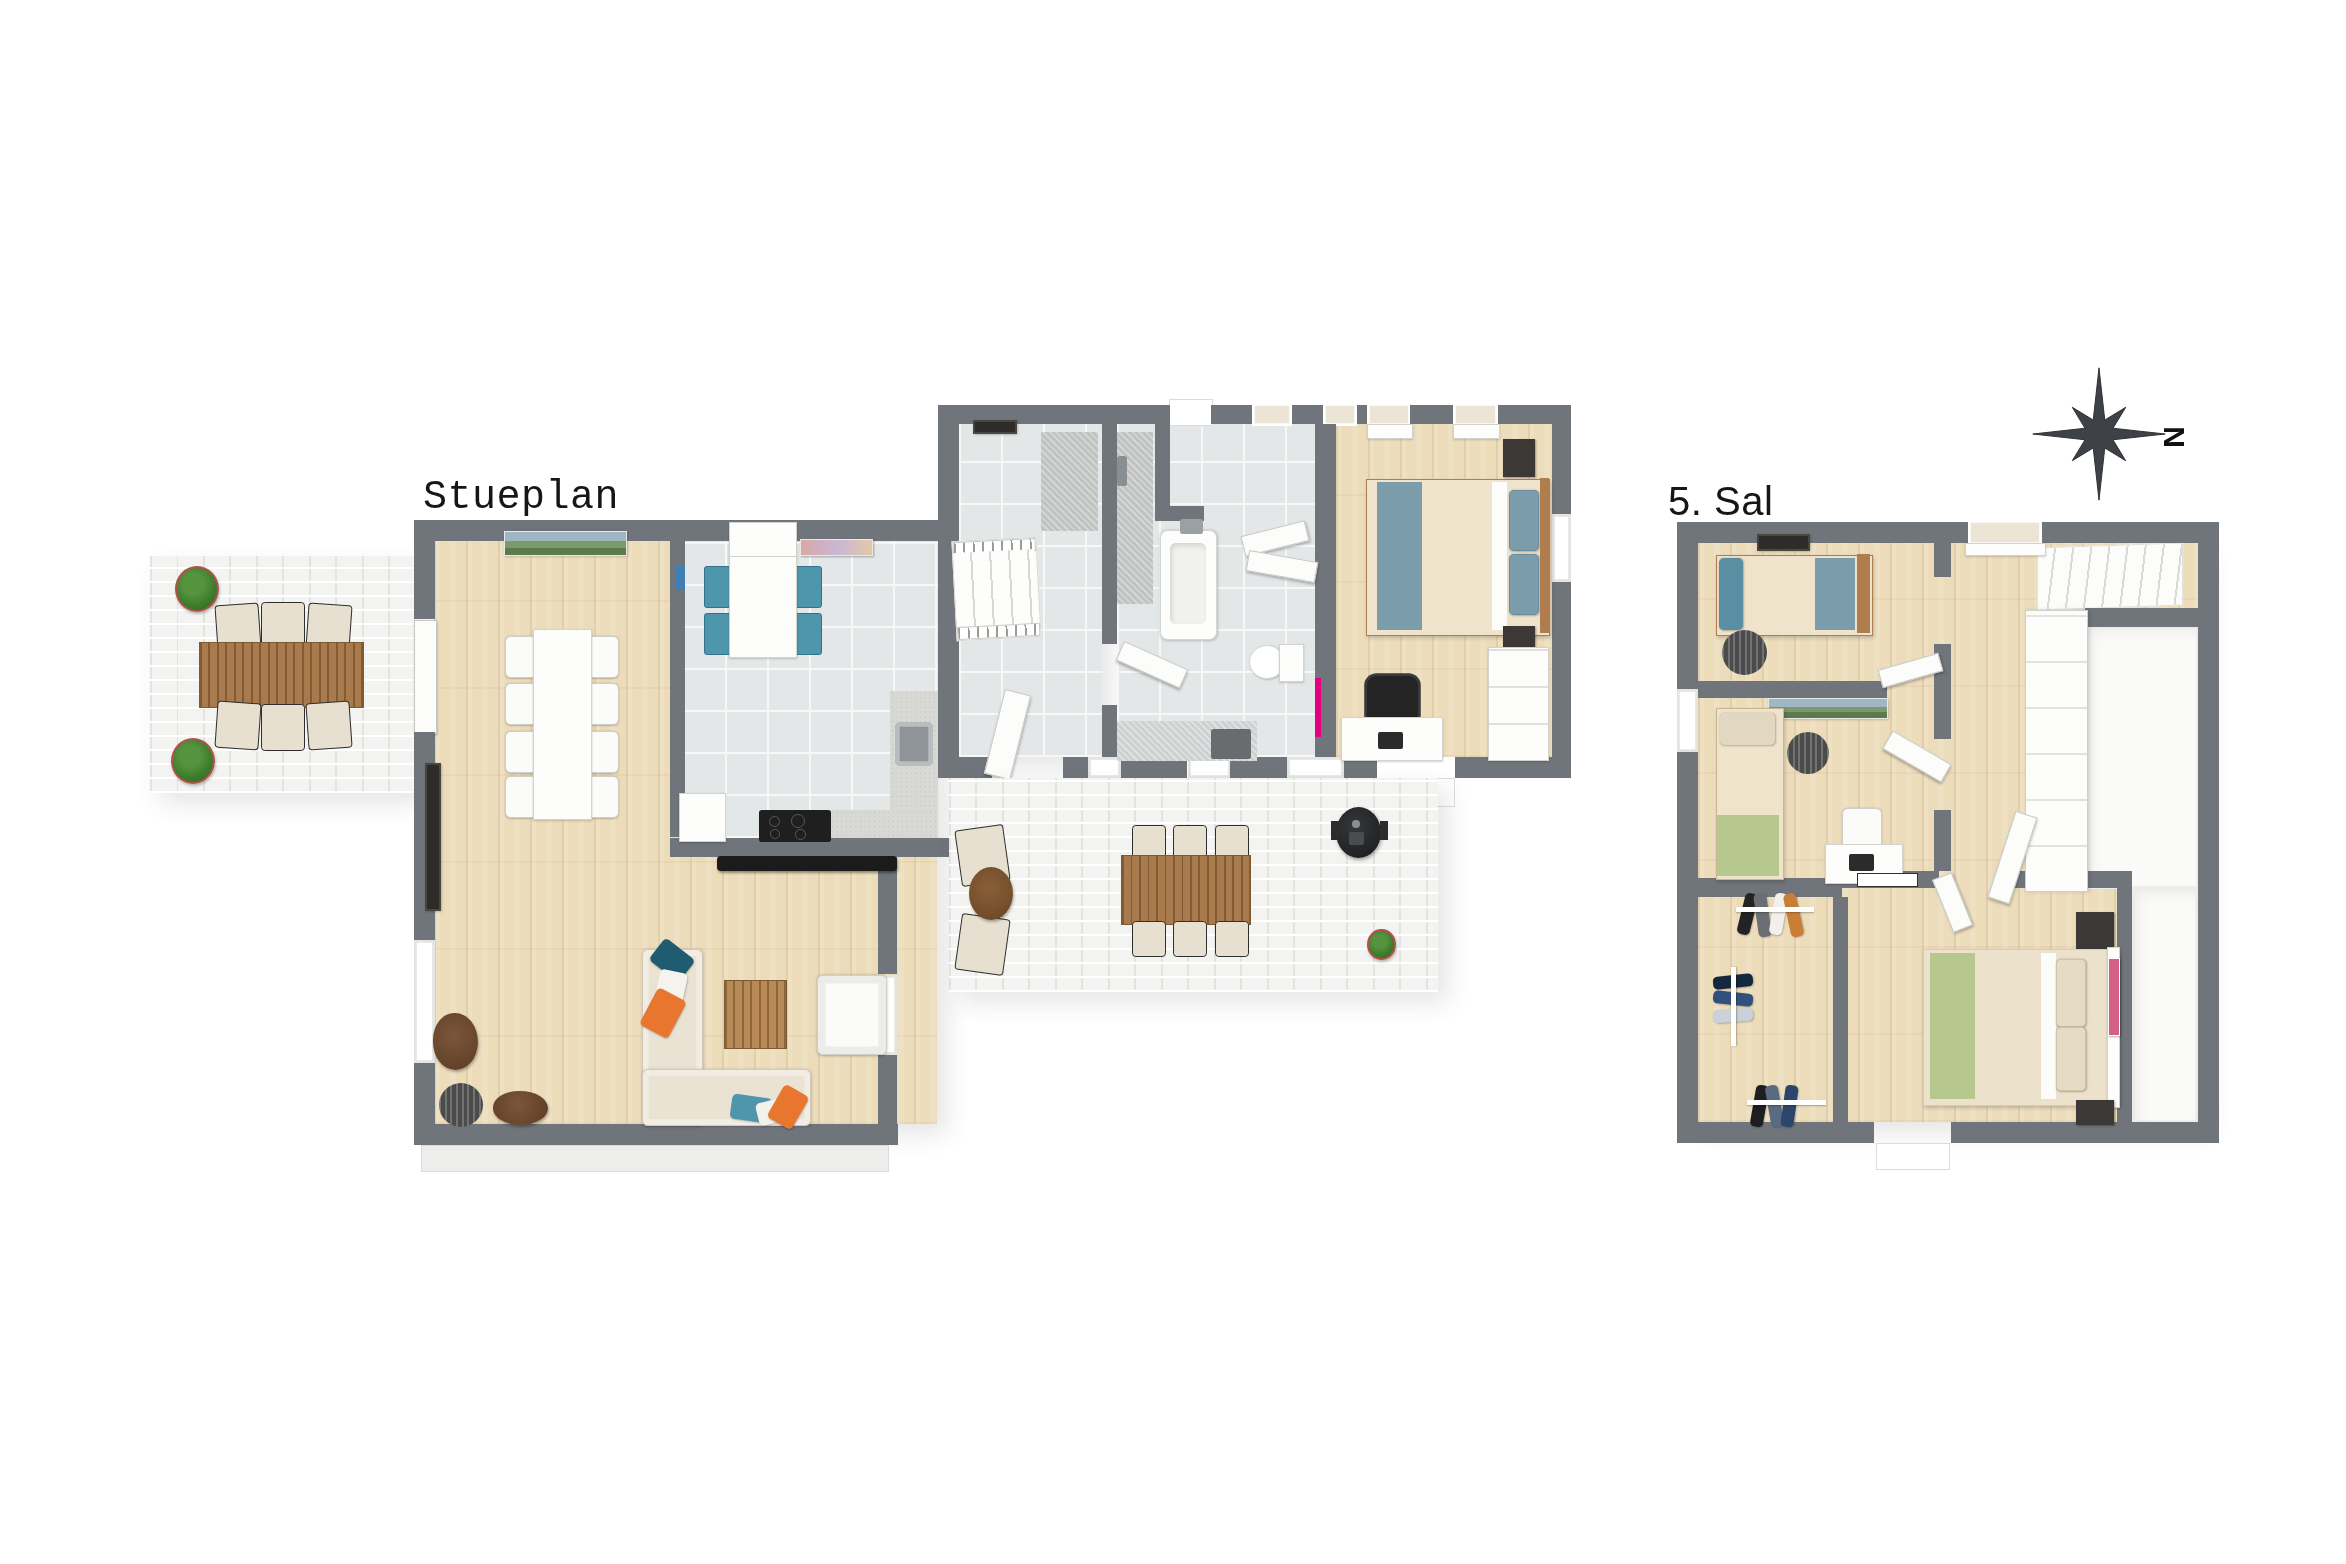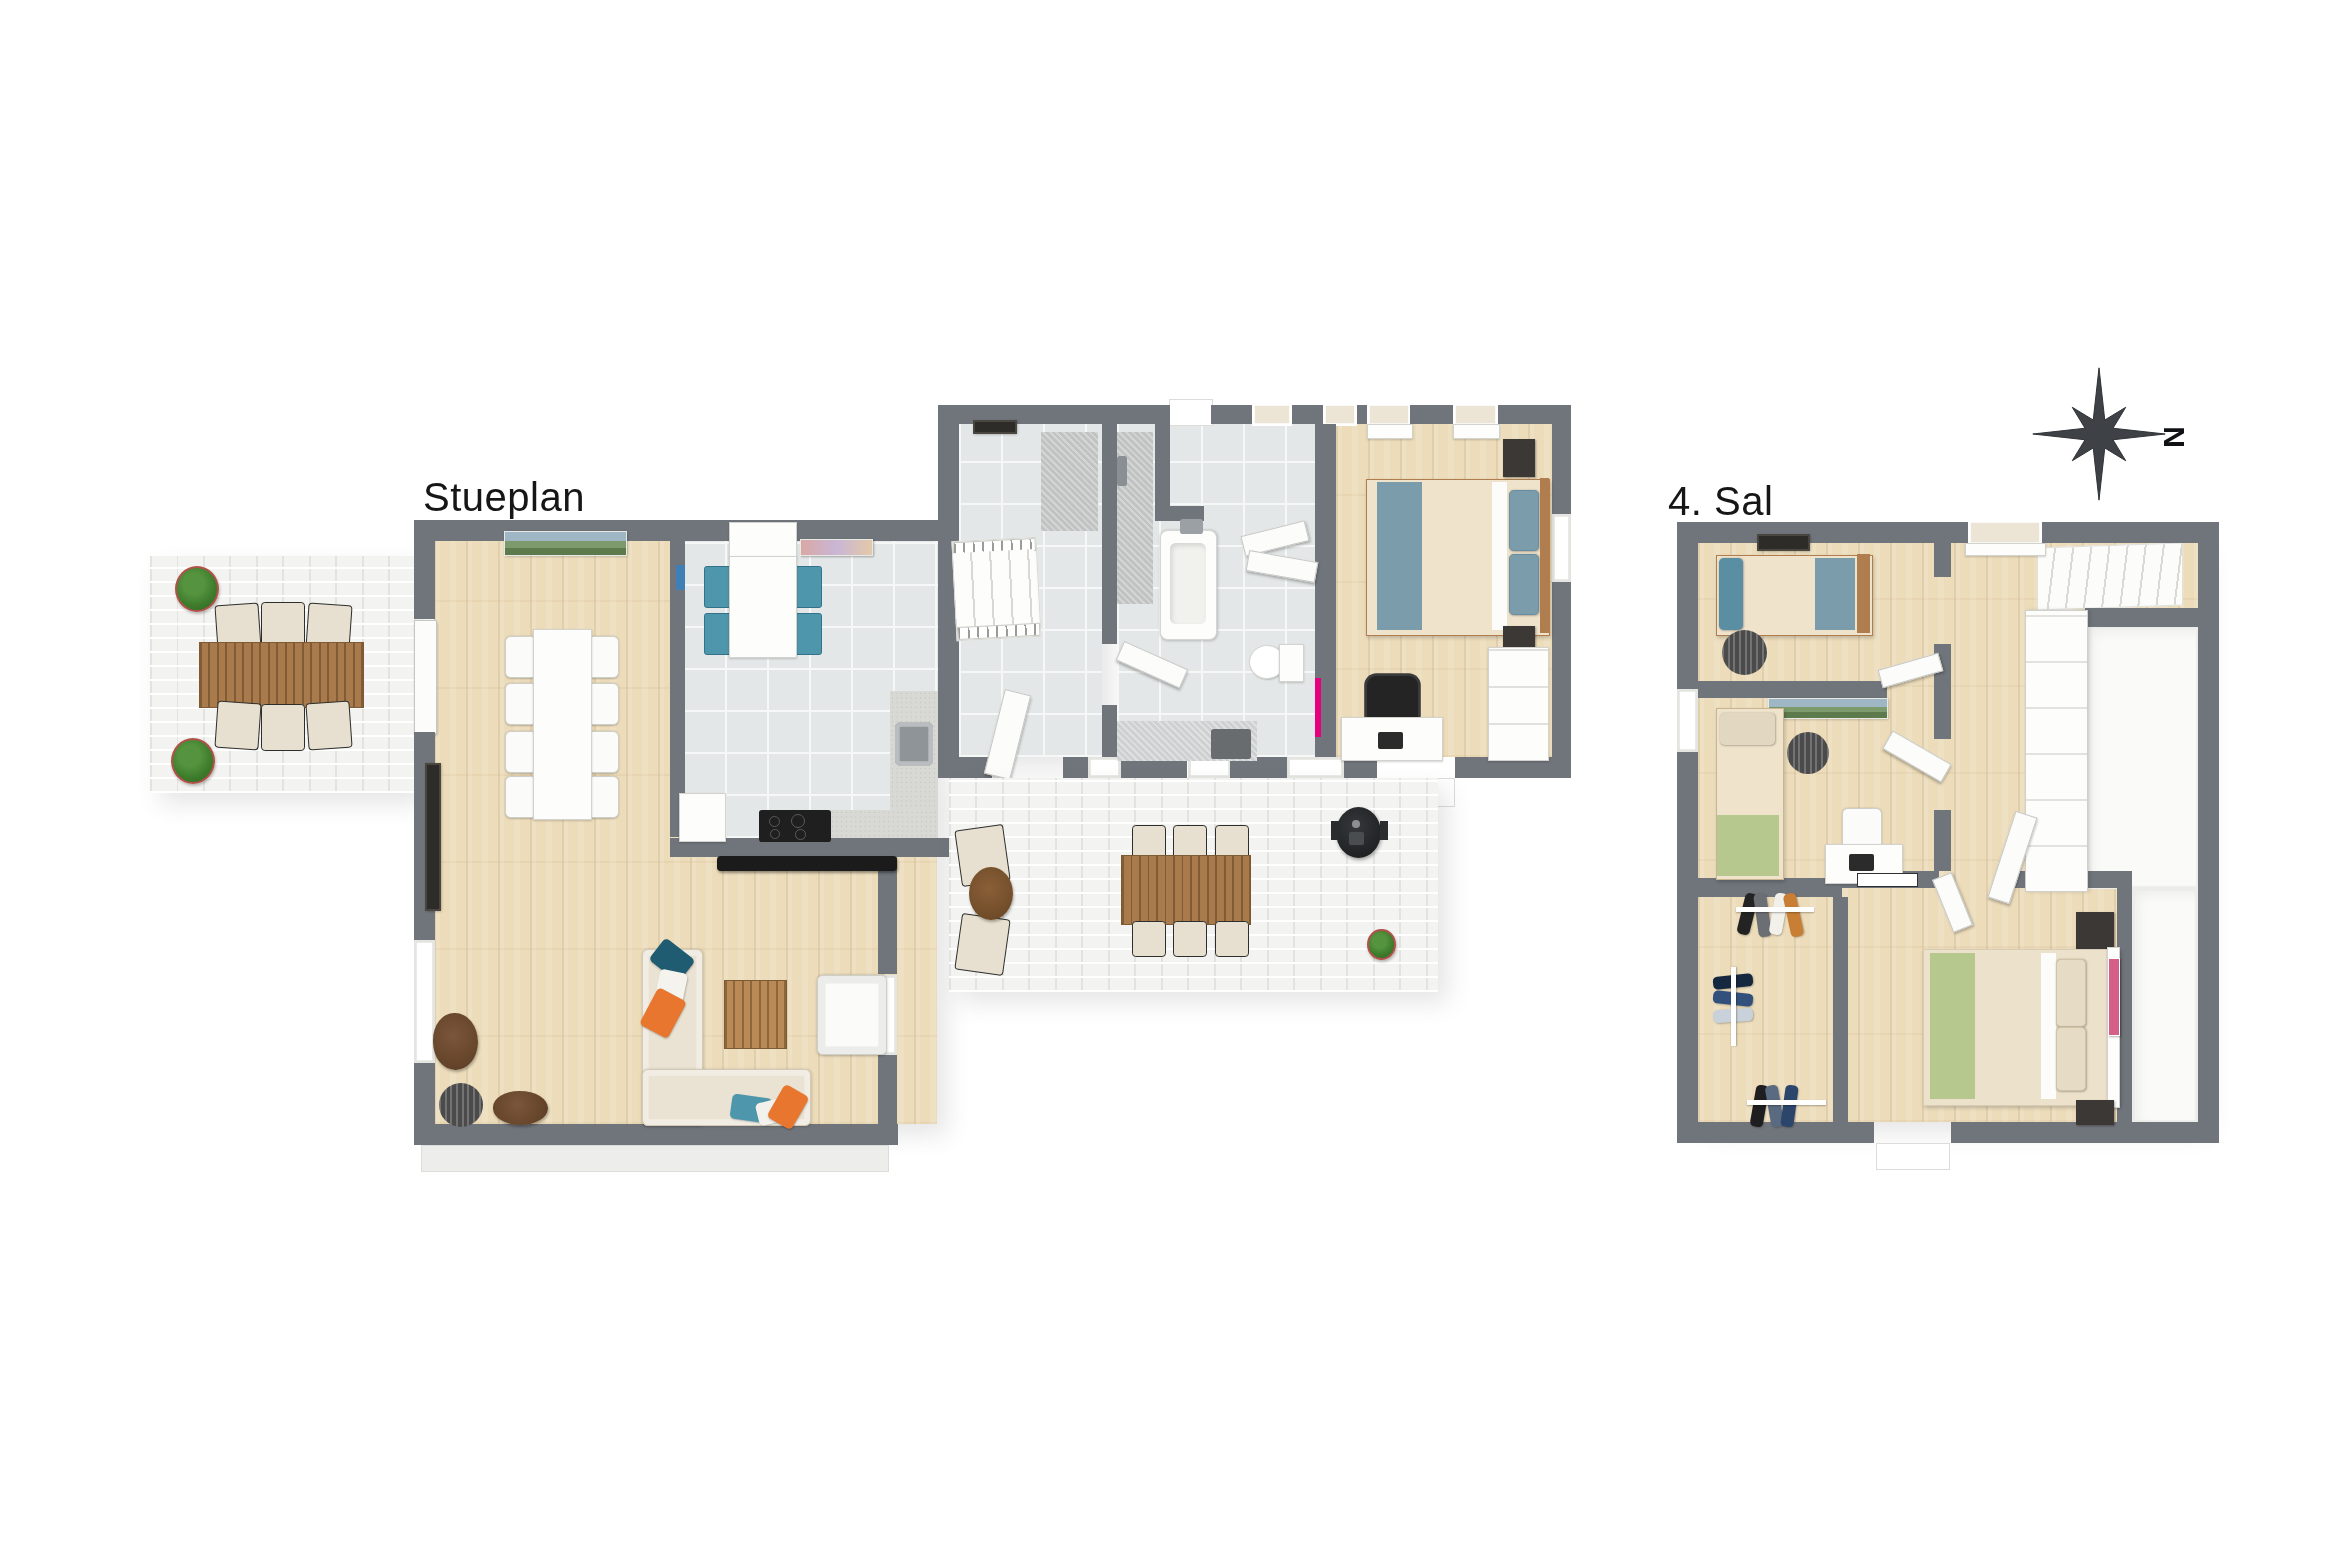--- a/index.html
+++ b/index.html
@@ -46,22 +46,22 @@
   .art-dark{position:absolute;background:#2e2c29;box-shadow:inset 0 0 0 1.9px #4a4741,0.9px 0.9px 2.8px rgba(0,0,0,.35);}
   .step{position:absolute;background:#ededeb;border:0.9px solid #dcdcd8;}
   .compass-letter{position:absolute;font-weight:700;font-size:30px;color:#101114;transform:rotate(90deg);}
   .shadowed{box-shadow:9.5px 11.4px 23px rgba(70,70,70,.14);}
 </style>
 </head>
 <body>
 
 <div id="canvas">
 
-  <div class="floor-label" style="left:423px;top:475px;">Stueplan</div>
-  <div class="floor-label" style="left:1668px;top:479px;">4. Sal</div>
+  <div class="floor-label" style="left:423px;top:475px;font-family:Liberation Mono, monospace;">Stueplan</div>
+  <div class="floor-label" style="left:1668px;top:479px;">5. Sal</div>
 
   <svg class="ab" style="left:2030px;top:365px;" width="138" height="138" viewBox="0 0 146 146">
     <polygon points="73,3 79.1,58.2 101.3,44.7 87.8,66.9 143,73 87.8,79.1 101.3,101.3 79.1,87.8 73,143 66.9,87.8 44.7,101.3 58.2,79.1 3,73 58.2,66.9 44.7,44.7 66.9,58.2" fill="#3e4246" stroke="#2b2e31" stroke-width="1"></polygon>
   </svg>
   <div class="compass-letter" style="left:2163px;top:420px;">N</div>
 
   <div>
 
     <div class="ab brick shadowed" style="left:150px;top:556px;width:265px;height:237px;"></div>
     <div class="plant" style="left:175px;top:566px;width:40px;height:42px;"></div>

